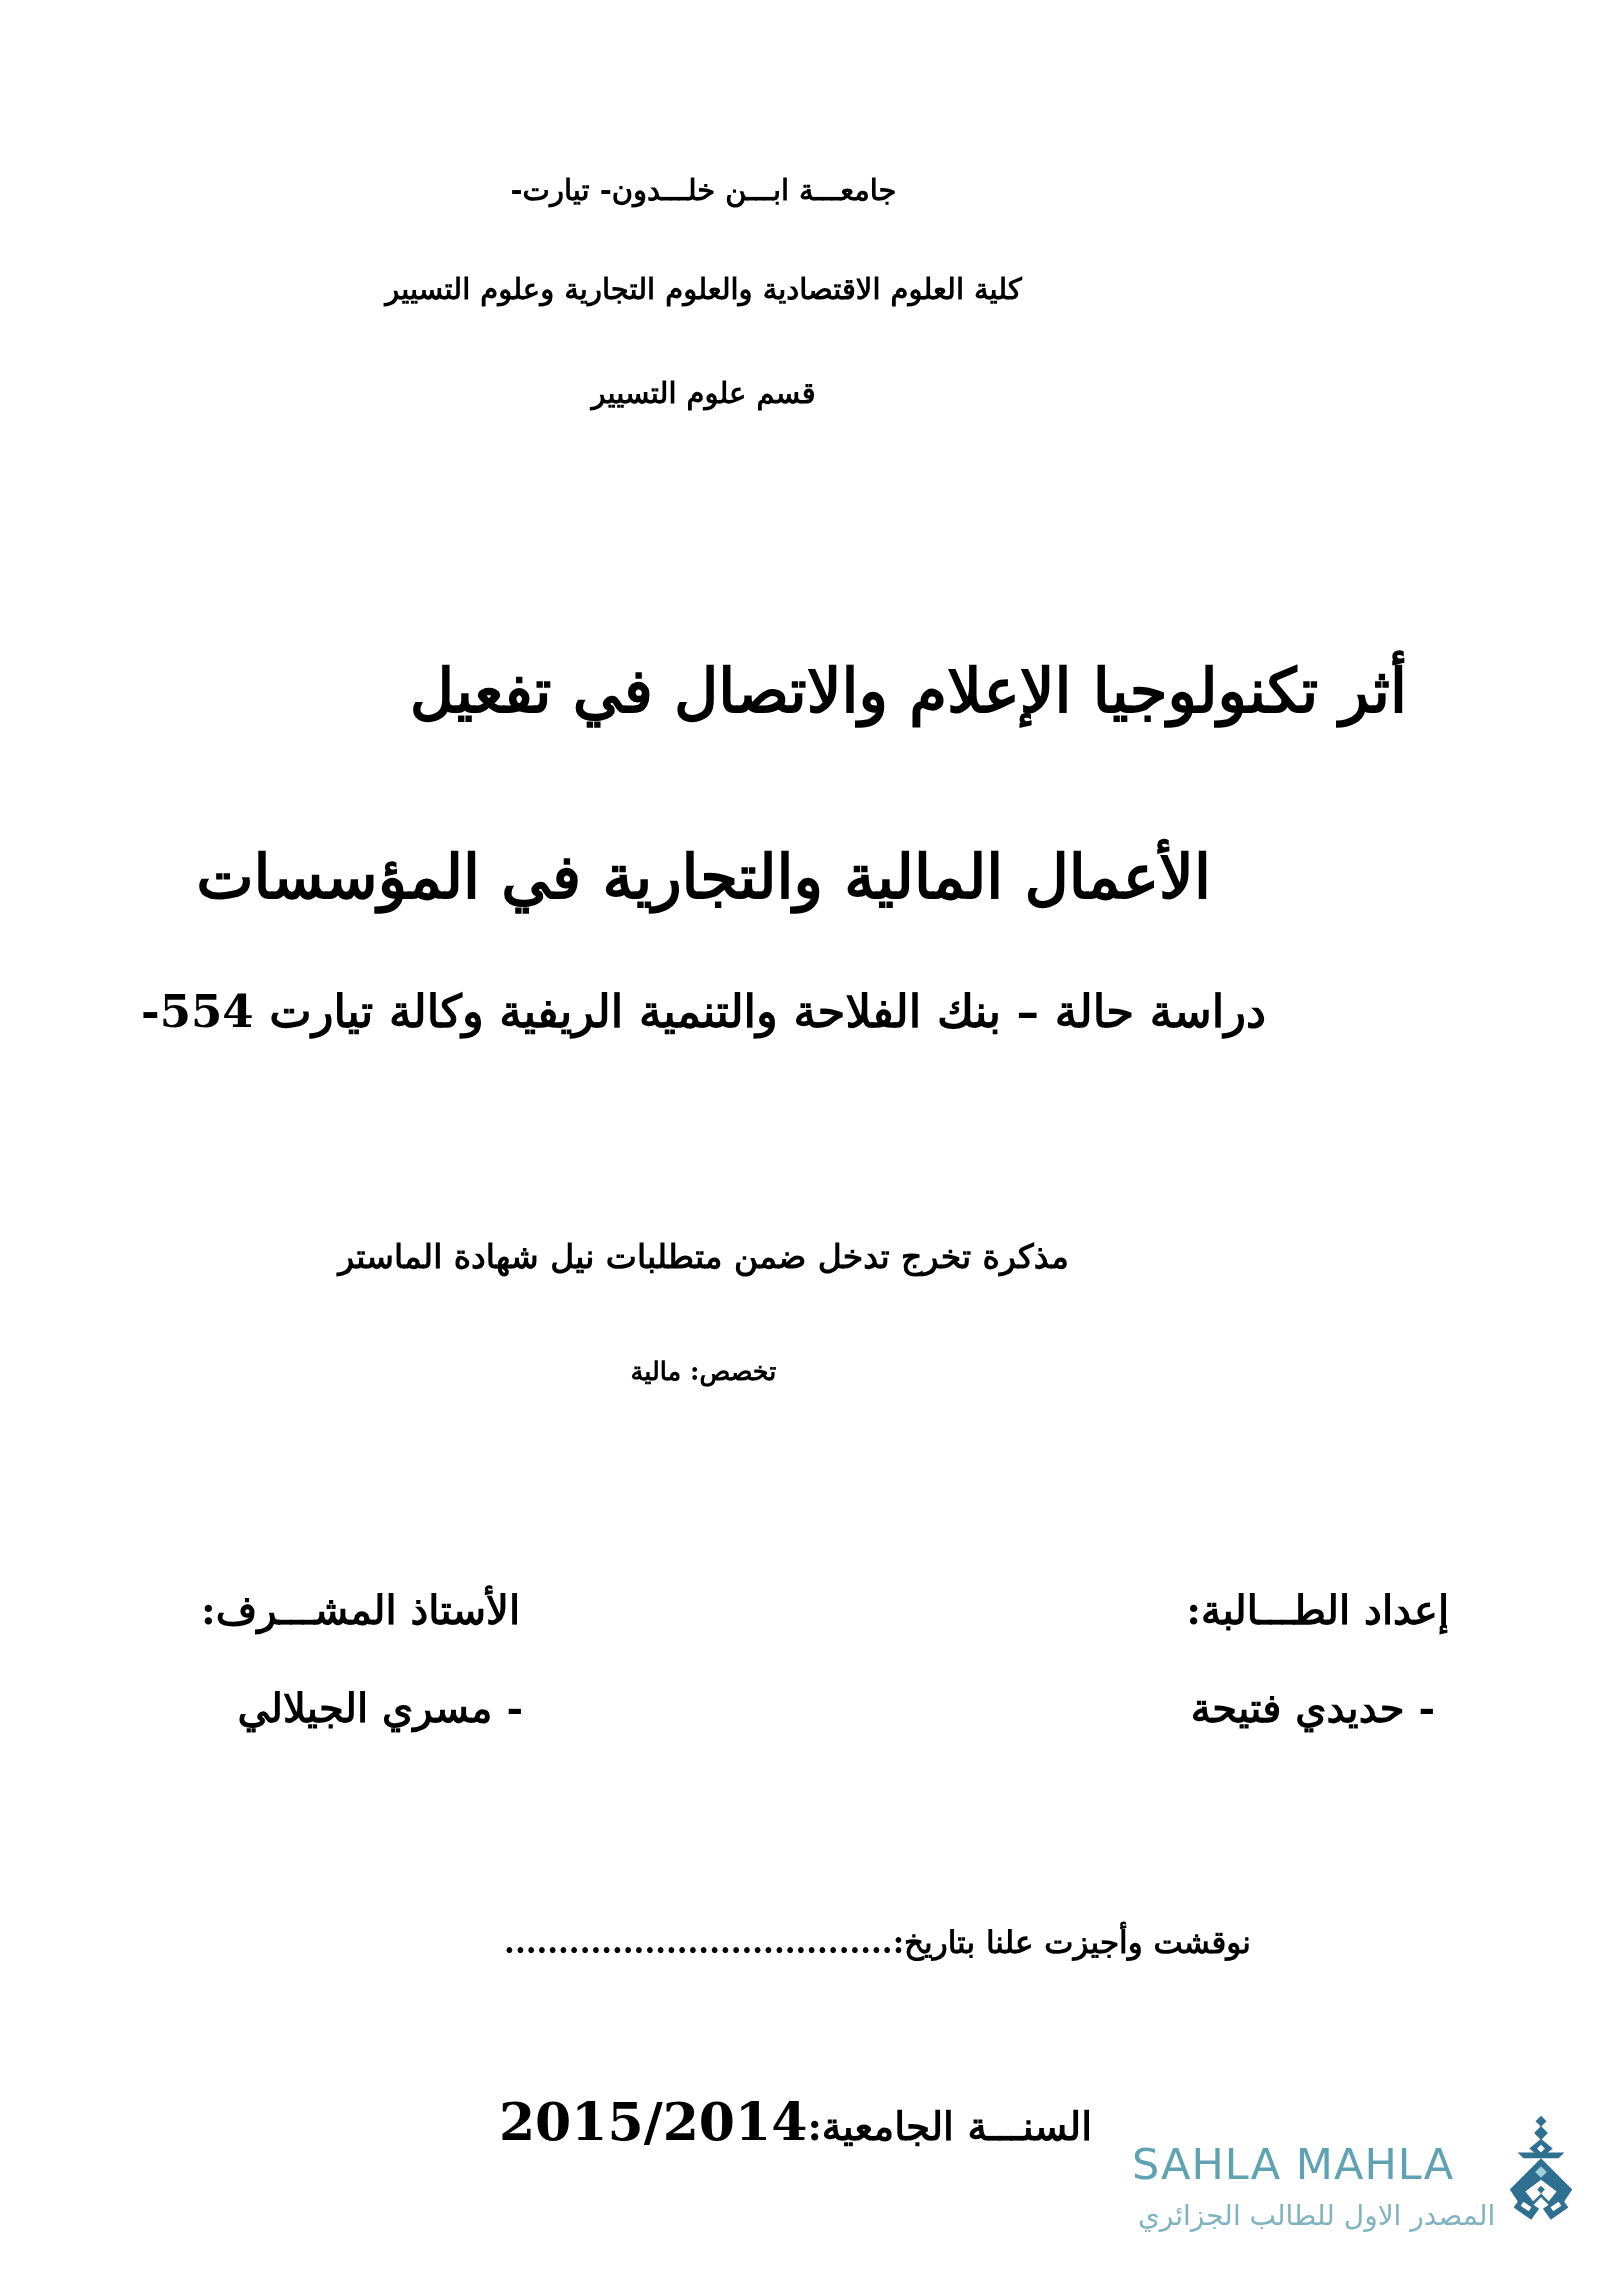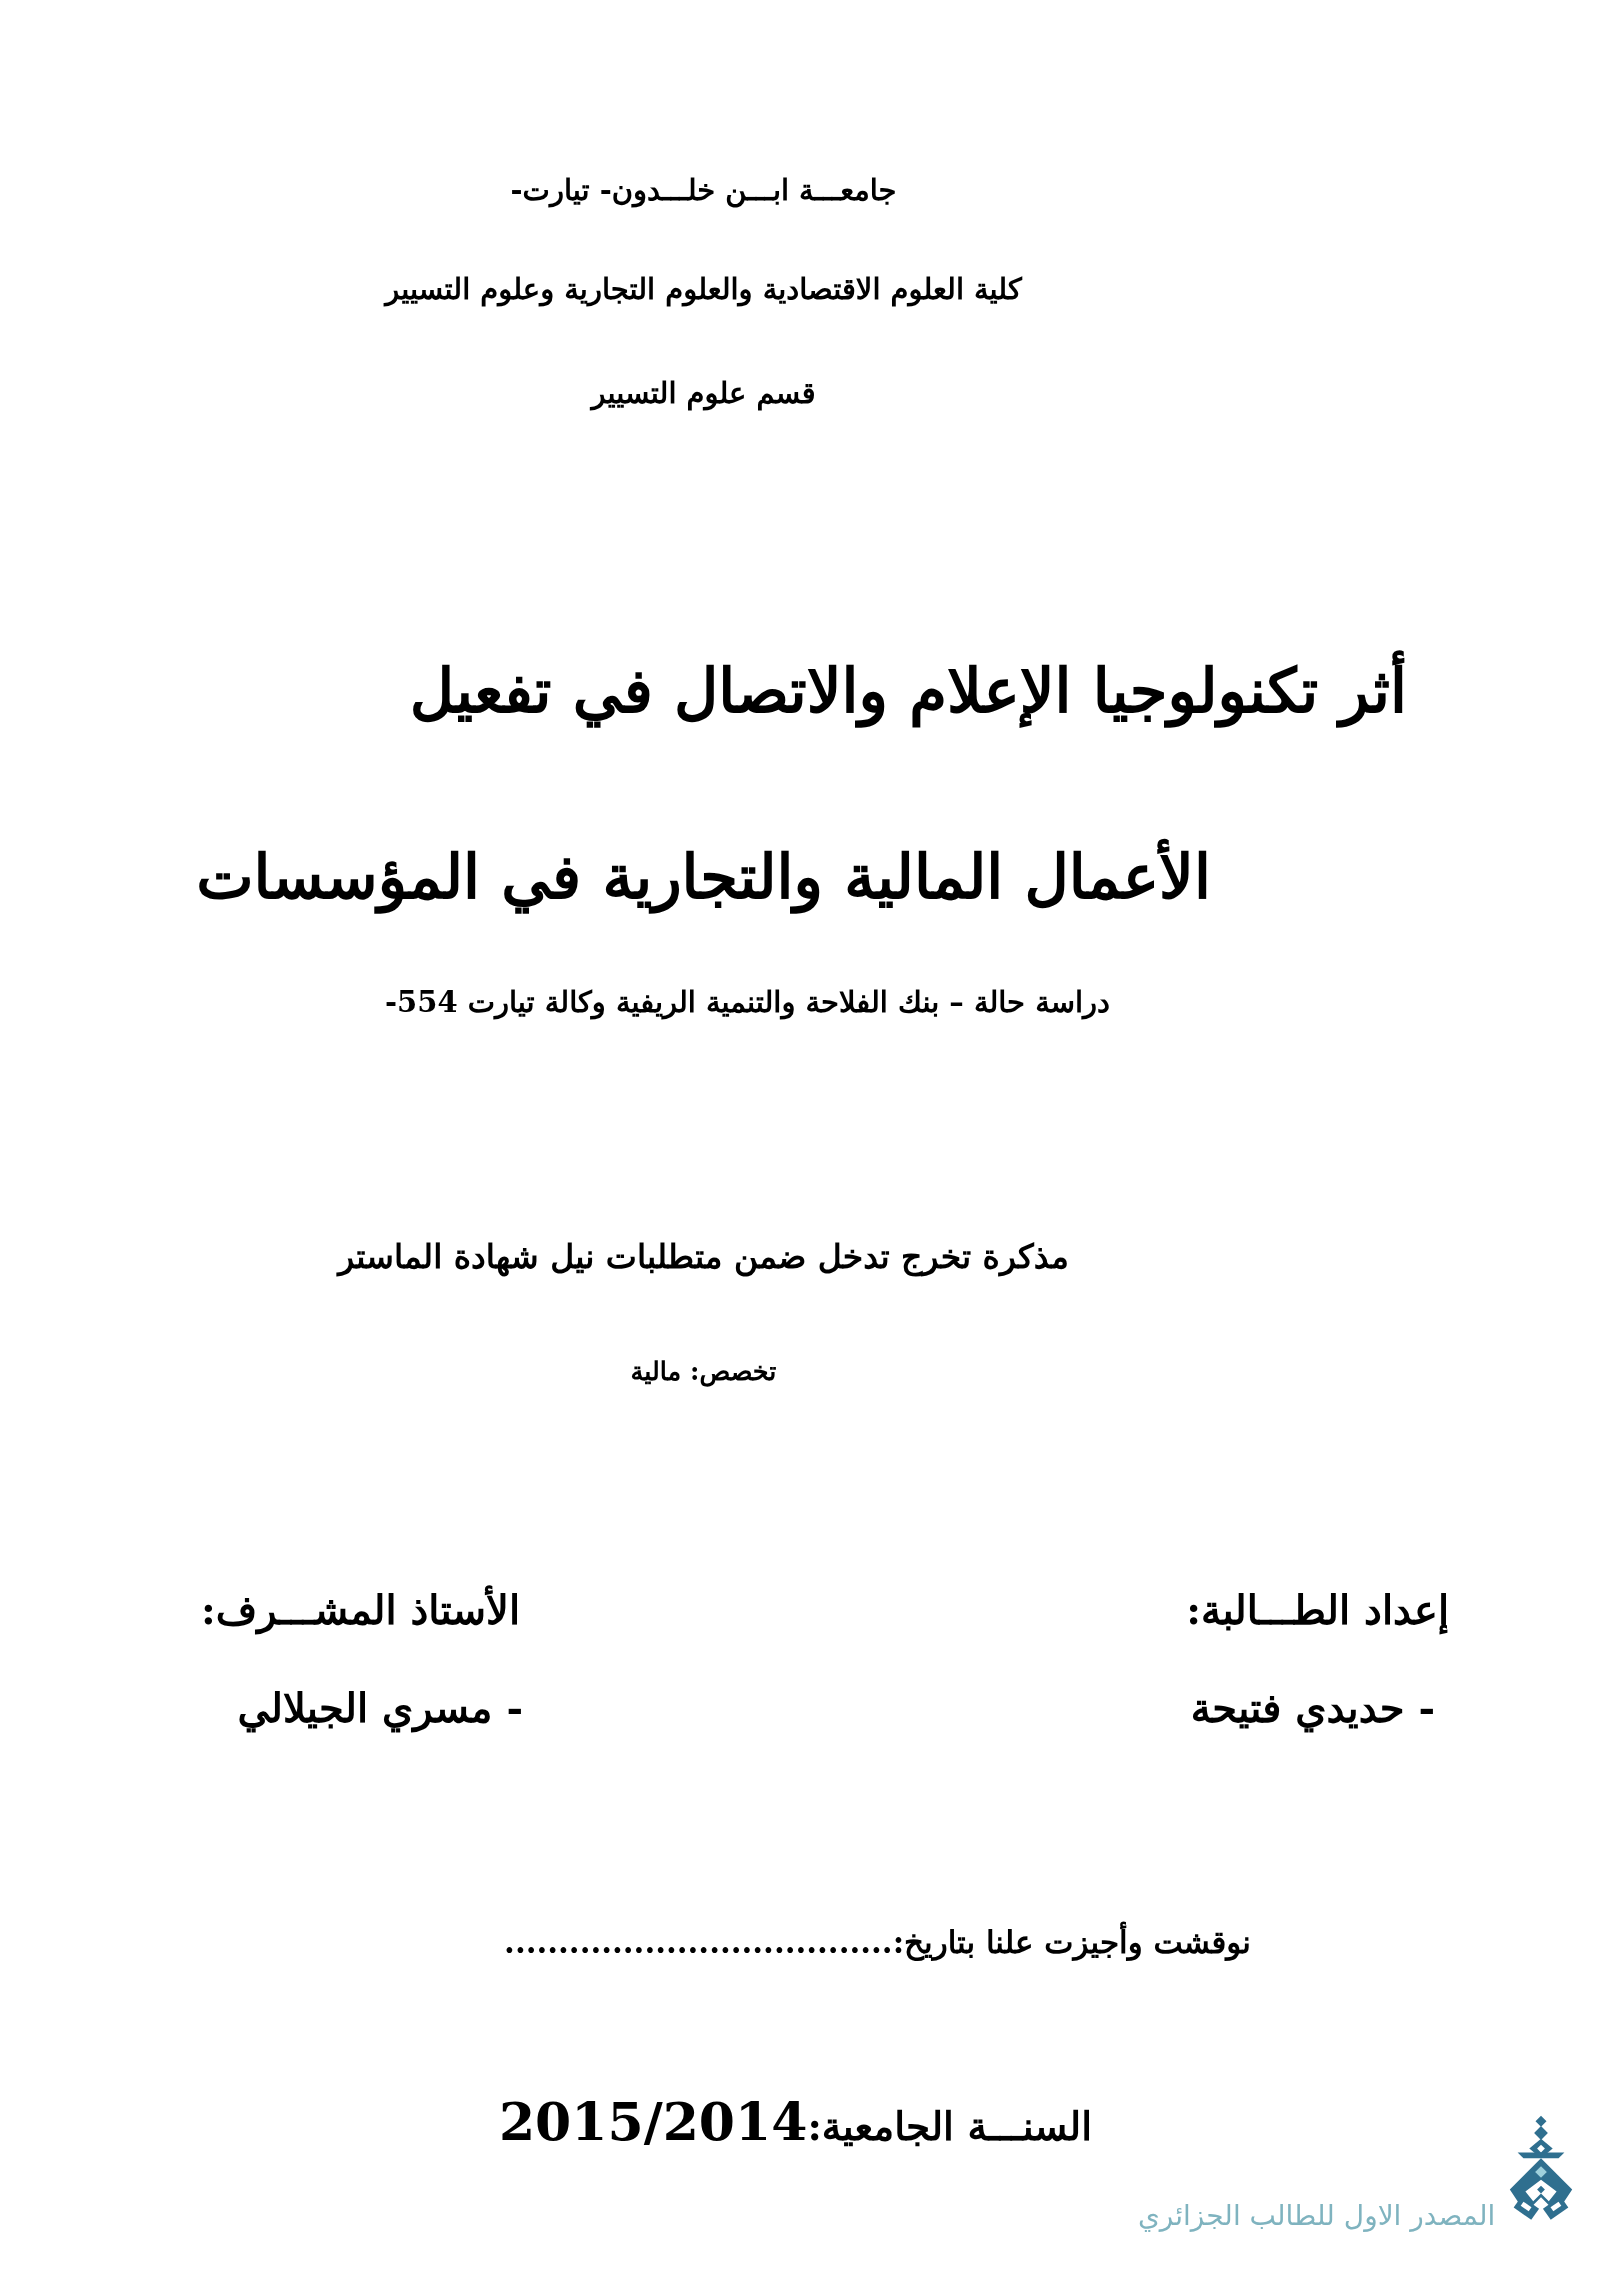--- a/index.html
+++ b/index.html
@@ -28,21 +28,21 @@
     #l-university { top: 173px; }
     #l-faculty    { top: 272px; }
     #l-dept       { top: 376px; }
 
     .title {
       font-size: 61px;
       line-height: 1.1;
     }
     #l-title1 { top: 657px; text-align: right; }
     #l-title2 { top: 843px; }
-    #l-case   { top: 985px; font-size: 29px; padding-left: 44px; }
+    #l-case   { top: 985px; font-size: 45px; }
 
     #l-memo  { top: 1237px; font-size: 33px; }
     #l-spec  { top: 1356px; font-size: 25.5px; }
 
     .col {
       position: absolute;
       direction: rtl;
       font-weight: bold;
       white-space: nowrap;
       font-size: 40px;
@@ -131,20 +131,21 @@
 
 <div id="l-discussed">
   <span>نوقشت وأجيزت علنا بتاريخ:</span><span>....................................</span>
 </div>
 
 <div id="l-year">
   <span>السنـــة الجامعية:</span><span class="year-value">2015/2014</span>
 </div>
 
 <div id="logo">
+  <div id="logo-text">SAHLA MAHLA</div>
   <div id="logo-tagline">المصدر الاول للطالب الجزائري</div>
   <svg id="logo-mark" viewBox="0 0 80 116">
     <rect x="36" y="2" width="8" height="8" transform="rotate(45 40 6)" fill="#2f6f8f"></rect>
     <rect x="35" y="13" width="10" height="10" transform="rotate(45 40 18)" fill="#2f6f8f"></rect>
     <polygon points="40,24 52,34 40,44 28,34" fill="#2f6f8f"></polygon>
     <polygon points="40,30 44,34 40,38 36,34" fill="#ffffff"></polygon>
     <polygon points="16,38 64,38 58,44 22,44" fill="#2f6f8f"></polygon>
     <polygon points="40,44 72,76 56,100 40,84 24,100 8,76" fill="#2f6f8f"></polygon>
     <polygon points="40,52 46,58 40,64 34,58" fill="#9fd0dc"></polygon>
     <polygon points="40,66 56,78 48,88 40,80 32,88 24,78" fill="#ffffff"></polygon>

